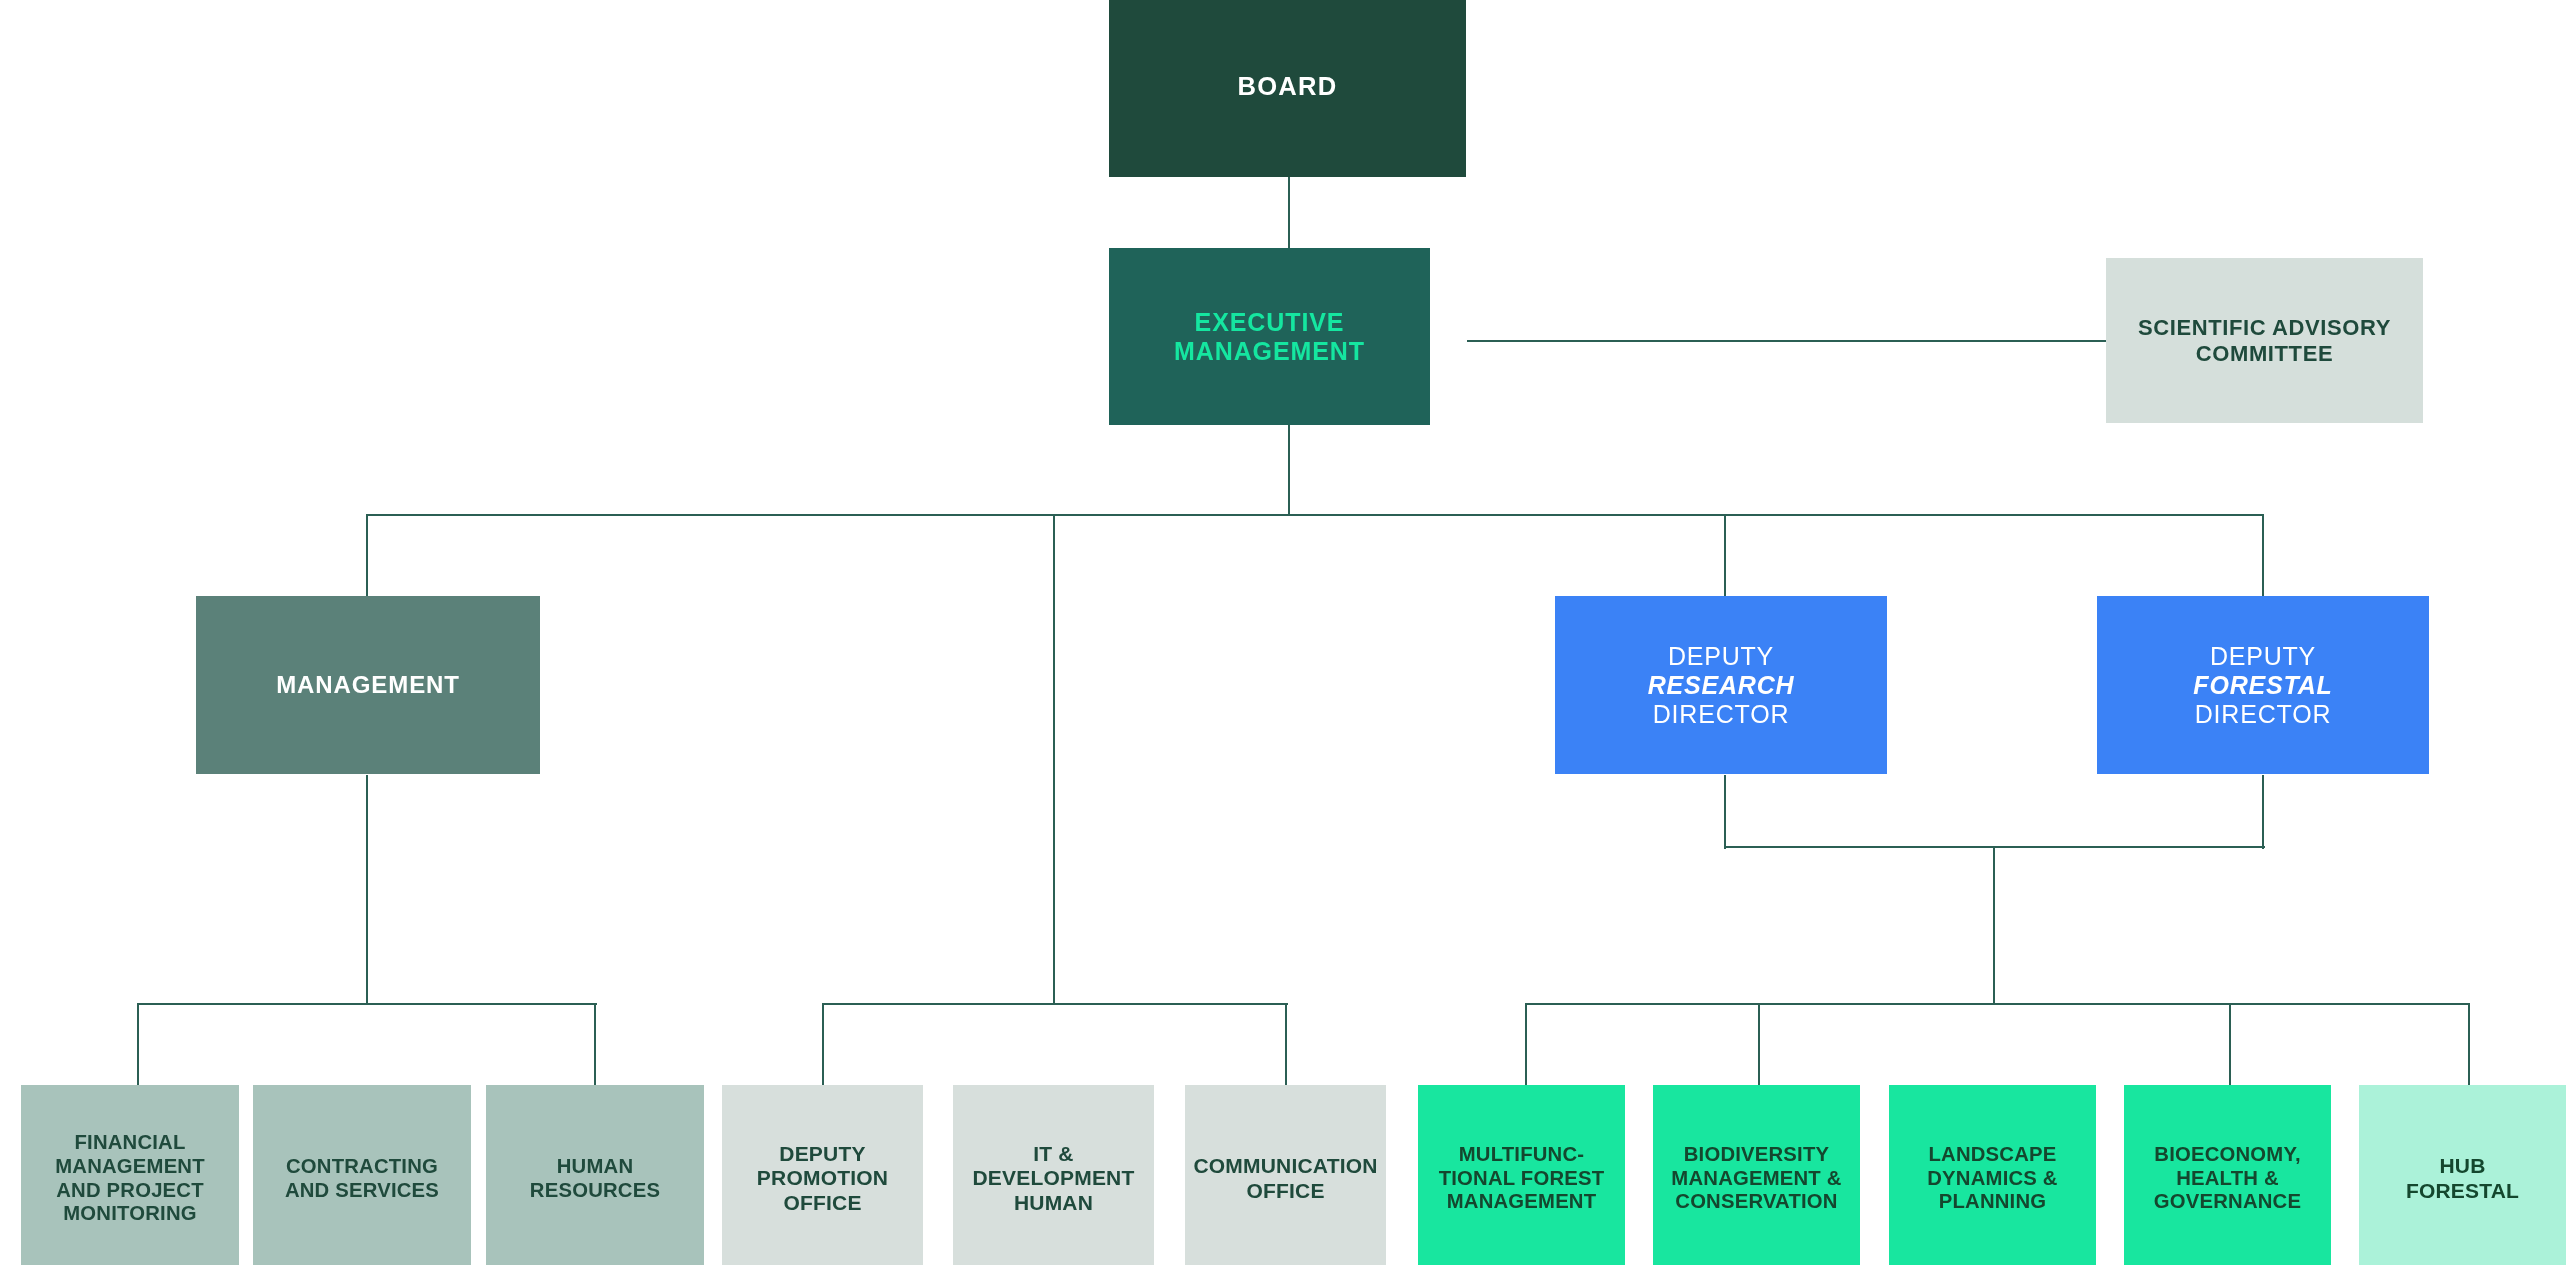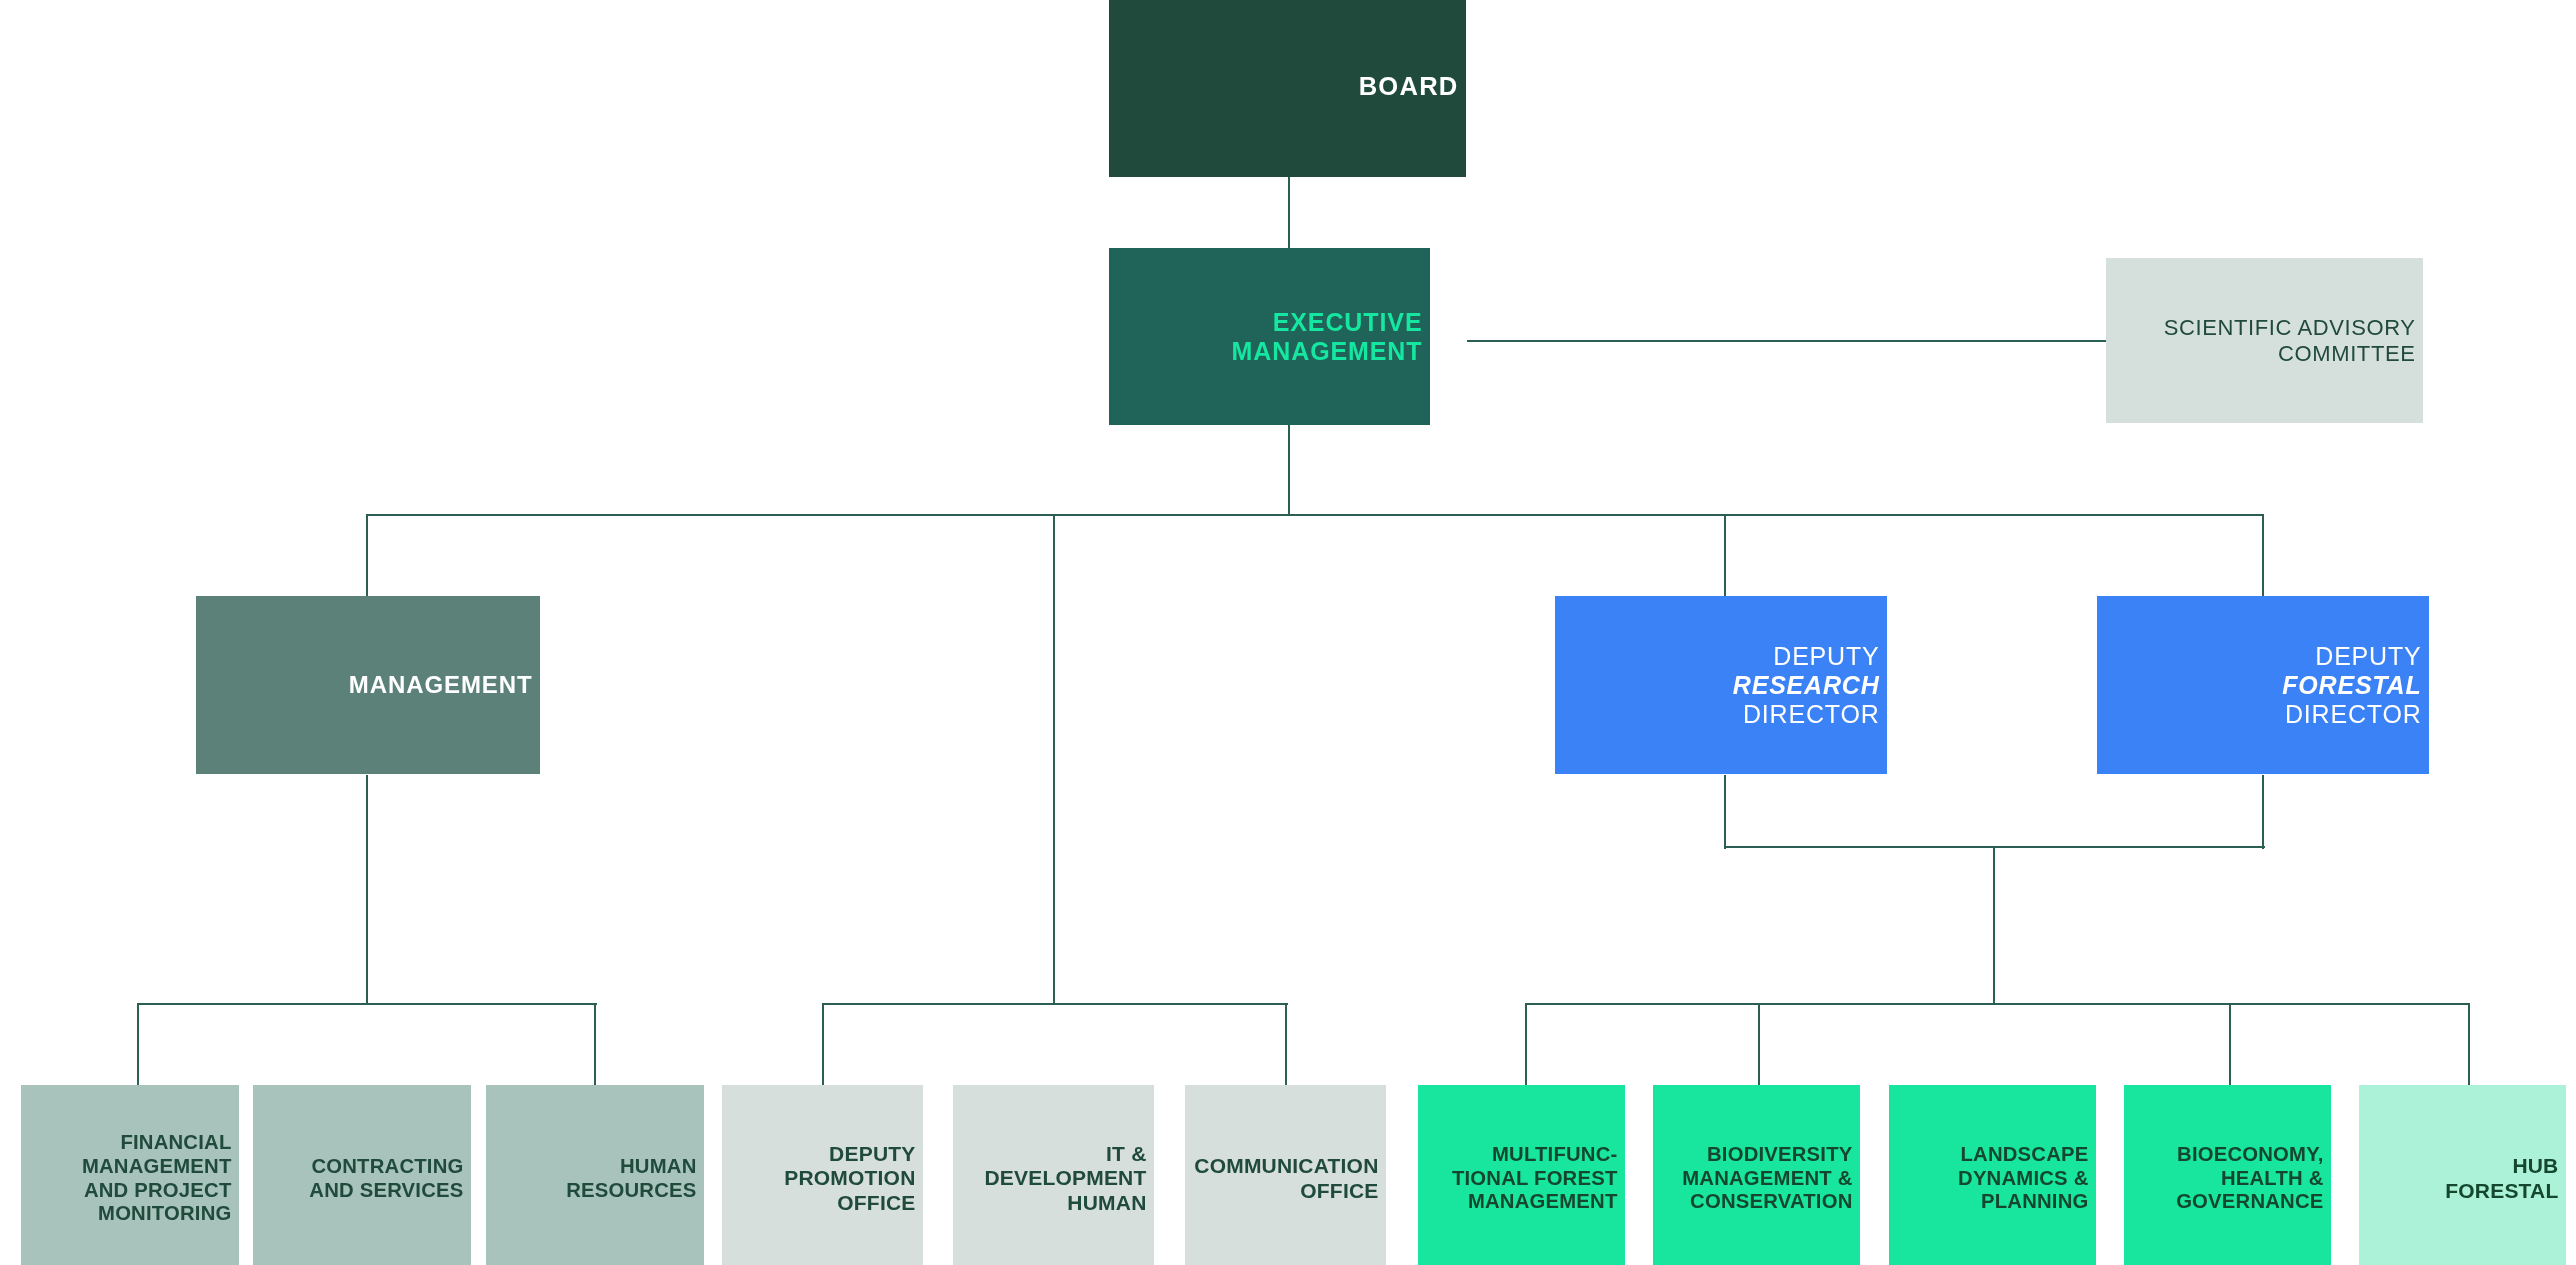--- a/index.html
+++ b/index.html
@@ -25,42 +25,41 @@
     text-align: center;
     line-height: 1.16;
     letter-spacing: 0.3px;
     z-index: 3;
   }
   .node .label {
     display: block;
     width: 100%;
     padding: 0 7.5px;
     box-sizing: border-box;
-    text-align: right;
   }
 
   
   .n-board {
     background: #1f4a3c;
     color: #ffffff;
     font-weight: bold;
     font-size: 25.6px;
     letter-spacing: 1.2px;
   }
   .n-exec {
     background: #1f6359;
     color: #15e6a0;
     font-weight: bold;
     font-size: 25px;
     letter-spacing: 0.9px;
   }
   .n-advisory {
     background: #d5dfdb;
     color: #1f4a3c;
-    font-weight: normal;
+    font-weight: bold;
     font-size: 22px;
     letter-spacing: 0.6px;
   }
   .n-mgmt {
     background: #5b8179;
     color: #ffffff;
     font-weight: bold;
     font-size: 24px;
     letter-spacing: 0.9px;
   }

